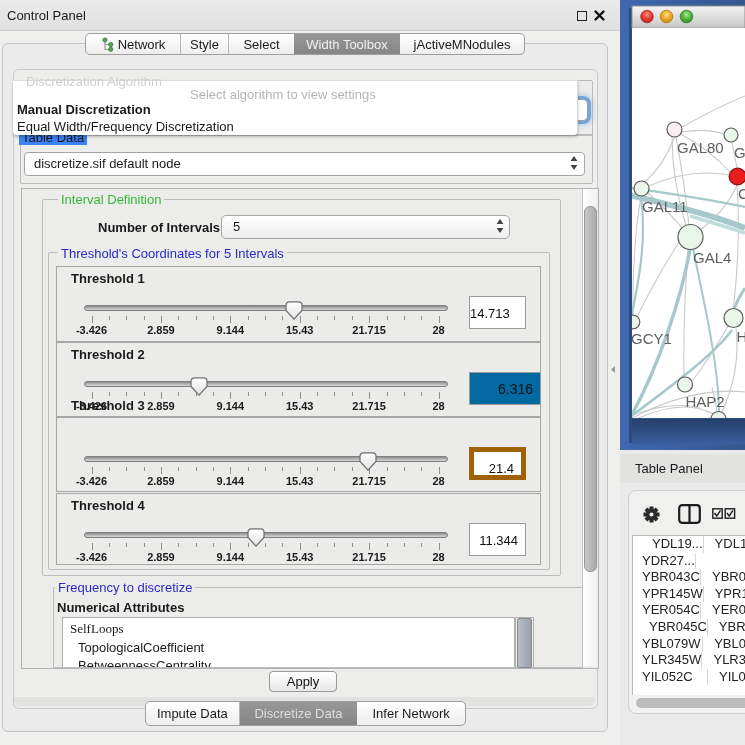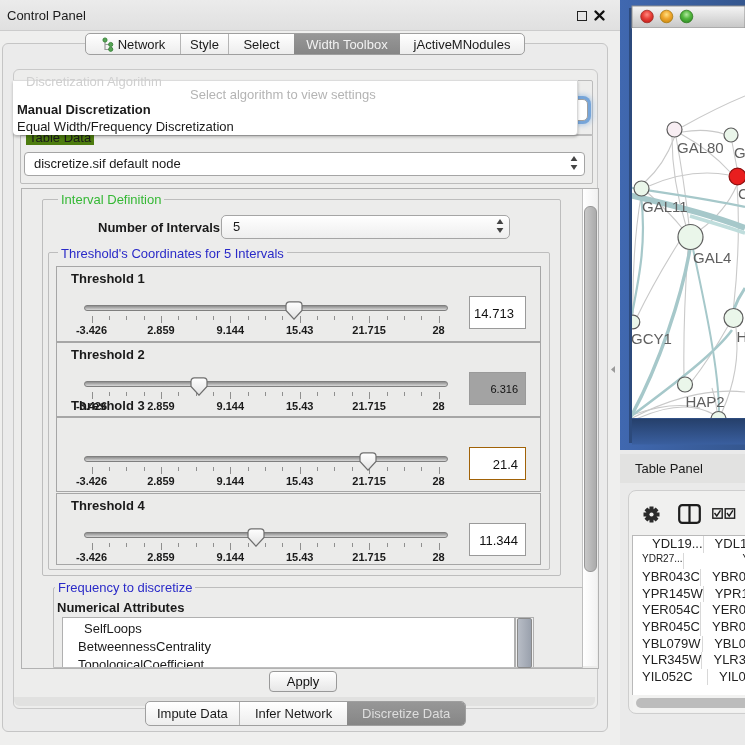--- a/index.html
+++ b/index.html
@@ -38,21 +38,21 @@
   <div style="width:65px;display:flex;align-items:center;justify-content:center;font-size:13px;color:#1a1a1a;">Select</div>
   <div style="width:106px;display:flex;align-items:center;justify-content:center;font-size:13px;color:#f2f2f2;background:linear-gradient(#979797,#868686);">Width Toolbox</div>
   <div style="width:124px;display:flex;align-items:center;justify-content:center;font-size:13px;color:#1a1a1a;">jActiveMNodules</div>
 </div>
 
 <div class="abs" style="left:20px;top:80px;width:571px;height:54px;border:1px solid #bcbcbc;border-radius:2px;"></div>
 
 <div class="abs" style="left:25px;top:99px;width:561px;height:20px;background:#fff;border:1px solid #9f9f9f;border-radius:5px;box-shadow:0 0 0 3px rgba(110,160,215,0.9), 0 0 4px 5px rgba(130,175,225,0.45);"></div>
 
 <div class="abs" style="left:20px;top:134px;width:571px;height:48px;border:1px solid #bcbcbc;border-radius:2px;"></div>
-<div class="abs lbl" style="left:26px;top:130px;background:#4d7c0f;padding:0 3px;">Table Data</div>
+<div class="abs lbl" style="left:19px;top:130px;background:#3b82f6;padding:0 3px;">Table Data</div>
 <div class="abs" style="left:24px;top:152px;width:559px;height:22px;background:#fff;border:1px solid #a5a5a5;border-radius:4px;"></div>
 <div class="abs lbl" style="left:34px;top:156px;">discretize.sif default node</div>
 <svg class="abs" style="left:569px;top:155px;" width="10" height="16" viewBox="0 0 10 16">
     <path d="M5,1 L8.4,6 H1.6 Z" fill="#444"></path>
     <path d="M5,15 L1.6,10 H8.4 Z" fill="#444"></path>
   </svg>
 
 <div class="abs" style="left:13px;top:80px;width:564px;height:54px;background:#ffffff;border-top:1px solid #dcdcdc;border-right:1px solid #d8d8d8;box-shadow:0 2px 3px rgba(0,0,0,0.25);border-radius:0 0 4px 4px;"></div>
 <div class="abs lbl" style="left:26px;top:74px;color:#cfcfcf;">Discretization Algorithm</div>
 <div class="abs lbl" style="left:190px;top:87px;color:#b4b4b4;">Select algorithm to view settings</div>
@@ -111,21 +111,21 @@
     <div class="abs" style="left:408.5px;top:324px;width:60px;text-align:center;font-size:11px;font-weight:bold;color:#1a1a1a;">28</div>
     <svg class="abs" style="left:285px;top:301px;" width="18" height="19" viewBox="0 0 18 19">
       <defs>
         <linearGradient id="th1" x1="0" y1="0" x2="0" y2="1">
           <stop offset="0" stop-color="#ffffff"></stop>
           <stop offset="1" stop-color="#e2e2e2"></stop>
         </linearGradient>
       </defs>
       <path d="M1,4.2 a3.4,3.4 0 0 1 3.4,-3.4 h9.2 a3.4,3.4 0 0 1 3.4,3.4 v5.3 l-8,8.7 l-8,-8.7 z" fill="url(#th1)" stroke="#6e6e6e" stroke-width="1.2"></path>
     </svg>
-    <div class="abs" style="left:469px;top:296px;width:57px;height:33px;background:#fff;border:1px solid #9a9a9a;font-size:13px;color:#111;text-align:center;line-height:33px;padding-right:7px;box-sizing:border-box;">14.713</div>
+    <div class="abs" style="left:469px;top:296px;width:57px;height:33px;background:#fff;border:1px solid #9a9a9a;font-size:13px;color:#111;text-align:left;line-height:33px;padding-right:7px;box-sizing:border-box;">14.713</div>
     <div class="abs" style="left:56px;top:342px;width:483px;height:73px;background:#ebebea;border:1px solid #a6a6a6;"></div>
     <div class="abs lbl bold" style="left:71px;top:347px;">Threshold 2</div>
     <div class="abs" style="left:84px;top:381px;width:362px;height:4px;background:linear-gradient(#8d8d8d,#d8d8d8);border:1px solid #7f7f7f;border-radius:3px;"></div>
     <div class="abs" style="left:91.5px;top:392px;width:1px;height:7px;background:#8f8f8f;"></div>
     <div class="abs" style="left:108.8px;top:392px;width:1px;height:4px;background:#8f8f8f;"></div>
     <div class="abs" style="left:126.2px;top:392px;width:1px;height:4px;background:#8f8f8f;"></div>
     <div class="abs" style="left:143.6px;top:392px;width:1px;height:4px;background:#8f8f8f;"></div>
     <div class="abs" style="left:160.9px;top:392px;width:1px;height:7px;background:#8f8f8f;"></div>
     <div class="abs" style="left:178.3px;top:392px;width:1px;height:4px;background:#8f8f8f;"></div>
     <div class="abs" style="left:195.6px;top:392px;width:1px;height:4px;background:#8f8f8f;"></div>
@@ -151,21 +151,21 @@
     <div class="abs" style="left:408.5px;top:400px;width:60px;text-align:center;font-size:11px;font-weight:bold;color:#1a1a1a;">28</div>
     <svg class="abs" style="left:190px;top:377px;" width="18" height="19" viewBox="0 0 18 19">
       <defs>
         <linearGradient id="th2" x1="0" y1="0" x2="0" y2="1">
           <stop offset="0" stop-color="#ffffff"></stop>
           <stop offset="1" stop-color="#e2e2e2"></stop>
         </linearGradient>
       </defs>
       <path d="M1,4.2 a3.4,3.4 0 0 1 3.4,-3.4 h9.2 a3.4,3.4 0 0 1 3.4,3.4 v5.3 l-8,8.7 l-8,-8.7 z" fill="url(#th2)" stroke="#6e6e6e" stroke-width="1.2"></path>
     </svg>
-    <div class="abs" style="left:469px;top:372px;width:57px;height:33px;background:#a3a3a3;border:1px solid #9a9a9a;font-size:11px;color:#111;text-align:right;line-height:33px;padding-right:7px;box-sizing:border-box;">6.316</div>
+    <div class="abs" style="left:469px;top:372px;width:72px;height:33px;background:#0369a1;border:1px solid #9a9a9a;font-size:14px;color:#111;text-align:right;line-height:33px;padding-right:7px;box-sizing:border-box;">6.316</div>
     <div class="abs" style="left:56px;top:417px;width:483px;height:73px;background:#ebebea;border:1px solid #a6a6a6;"></div>
     <div class="abs lbl bold" style="left:71px;top:398px;">Threshold 3</div>
     <div class="abs" style="left:84px;top:456px;width:362px;height:4px;background:linear-gradient(#8d8d8d,#d8d8d8);border:1px solid #7f7f7f;border-radius:3px;"></div>
     <div class="abs" style="left:91.5px;top:467px;width:1px;height:7px;background:#8f8f8f;"></div>
     <div class="abs" style="left:108.8px;top:467px;width:1px;height:4px;background:#8f8f8f;"></div>
     <div class="abs" style="left:126.2px;top:467px;width:1px;height:4px;background:#8f8f8f;"></div>
     <div class="abs" style="left:143.6px;top:467px;width:1px;height:4px;background:#8f8f8f;"></div>
     <div class="abs" style="left:160.9px;top:467px;width:1px;height:7px;background:#8f8f8f;"></div>
     <div class="abs" style="left:178.3px;top:467px;width:1px;height:4px;background:#8f8f8f;"></div>
     <div class="abs" style="left:195.6px;top:467px;width:1px;height:4px;background:#8f8f8f;"></div>
@@ -191,21 +191,21 @@
     <div class="abs" style="left:408.5px;top:475px;width:60px;text-align:center;font-size:11px;font-weight:bold;color:#1a1a1a;">28</div>
     <svg class="abs" style="left:359px;top:452px;" width="18" height="19" viewBox="0 0 18 19">
       <defs>
         <linearGradient id="th3" x1="0" y1="0" x2="0" y2="1">
           <stop offset="0" stop-color="#ffffff"></stop>
           <stop offset="1" stop-color="#e2e2e2"></stop>
         </linearGradient>
       </defs>
       <path d="M1,4.2 a3.4,3.4 0 0 1 3.4,-3.4 h9.2 a3.4,3.4 0 0 1 3.4,3.4 v5.3 l-8,8.7 l-8,-8.7 z" fill="url(#th3)" stroke="#6e6e6e" stroke-width="1.2"></path>
     </svg>
-    <div class="abs" style="left:469px;top:447px;width:57px;height:33px;background:#fff;border:1px solid #a16207;font-size:13px;color:#111;text-align:right;line-height:33px;padding-right:7px;box-sizing:border-box;">21.4</div>
+    <div class="abs" style="left:469px;top:447px;width:57px;height:33px;background:#fff;border:5px solid #a16207;font-size:13px;color:#111;text-align:right;line-height:33px;padding-right:7px;box-sizing:border-box;">21.4</div>
     <div class="abs" style="left:56px;top:493px;width:483px;height:70px;background:#ebebea;border:1px solid #a6a6a6;"></div>
     <div class="abs lbl bold" style="left:71px;top:498px;">Threshold 4</div>
     <div class="abs" style="left:84px;top:532px;width:362px;height:4px;background:linear-gradient(#8d8d8d,#d8d8d8);border:1px solid #7f7f7f;border-radius:3px;"></div>
     <div class="abs" style="left:91.5px;top:543px;width:1px;height:7px;background:#8f8f8f;"></div>
     <div class="abs" style="left:108.8px;top:543px;width:1px;height:4px;background:#8f8f8f;"></div>
     <div class="abs" style="left:126.2px;top:543px;width:1px;height:4px;background:#8f8f8f;"></div>
     <div class="abs" style="left:143.6px;top:543px;width:1px;height:4px;background:#8f8f8f;"></div>
     <div class="abs" style="left:160.9px;top:543px;width:1px;height:7px;background:#8f8f8f;"></div>
     <div class="abs" style="left:178.3px;top:543px;width:1px;height:4px;background:#8f8f8f;"></div>
     <div class="abs" style="left:195.6px;top:543px;width:1px;height:4px;background:#8f8f8f;"></div>
@@ -238,33 +238,33 @@
       </defs>
       <path d="M1,4.2 a3.4,3.4 0 0 1 3.4,-3.4 h9.2 a3.4,3.4 0 0 1 3.4,3.4 v5.3 l-8,8.7 l-8,-8.7 z" fill="url(#th4)" stroke="#6e6e6e" stroke-width="1.2"></path>
     </svg>
     <div class="abs" style="left:469px;top:523px;width:57px;height:33px;background:#fff;border:1px solid #9a9a9a;font-size:13px;color:#111;text-align:right;line-height:33px;padding-right:7px;box-sizing:border-box;">11.344</div>
   </div>
 
 <div class="abs" style="left:53px;top:587px;width:528px;height:79px;border:1px solid #bdbdbd;border-top-left-radius:2px;"></div>
 <div class="abs lbl" style="left:55px;top:580px;color:#2a2ac8;background:#ececeb;padding:0 3px;">Frequency to discretize</div>
 <div class="abs lbl bold" style="left:57px;top:600px;">Numerical Attributes</div>
 <div class="abs" style="left:62px;top:617px;width:451px;height:49px;background:#ffffff;border:1px solid #b0b0b0;border-bottom:none;overflow:hidden;">
-  <div class="lbl" style="margin:3px 0 0 21px;">SelfLoops</div>
+  <div class="lbl" style="margin:3px 0 0 7px;font-family:Liberation Serif, serif;">SelfLoops</div>
+  <div class="lbl" style="margin:3px 0 0 15px;">TopologicalCoefficient</div>
   <div class="lbl" style="margin:3px 0 0 15px;">BetweennessCentrality</div>
-  <div class="lbl" style="margin:3px 0 0 15px;">TopologicalCoefficient</div>
 </div>
 <div class="abs" style="left:515px;top:617px;width:17px;height:49px;background:#f0f0f0;border:1px solid #b0b0b0;border-bottom:none;"></div>
 <div class="abs" style="left:517px;top:618px;width:13px;height:48px;background:linear-gradient(90deg,#b8bdc6,#9aa1ad);border:1px solid #8a8a8a;border-radius:2px;"></div>
 
 <div class="abs" style="left:269px;top:671px;width:66px;height:19px;background:linear-gradient(#ffffff,#e7e7e7);border:1px solid #999;border-radius:4px;text-align:center;line-height:19px;font-size:13px;color:#111;">Apply</div>
 
 <div class="abs" style="left:145px;top:701px;width:319px;height:23px;border:1px solid #9f9f9f;border-radius:5px;background:linear-gradient(#ffffff,#ededed);overflow:hidden;display:flex;">
   <div style="width:93px;display:flex;align-items:center;justify-content:center;border-right:1px solid #b5b5b5;font-size:13px;color:#1a1a1a;">Impute Data</div>
+  <div style="width:118px;display:flex;align-items:center;justify-content:center;font-size:13px;color:#dedede;background:linear-gradient(#979797,#868686);">Discretize Data</div>
   <div style="width:108px;display:flex;align-items:center;justify-content:center;font-size:13px;color:#1a1a1a;">Infer Network</div>
-  <div style="width:118px;display:flex;align-items:center;justify-content:center;font-size:13px;color:#dedede;background:linear-gradient(#979797,#868686);">Discretize Data</div>
 </div>
 
 <svg class="abs" style="left:609px;top:365px;" width="8" height="9" viewBox="0 0 8 9">
     <path d="M6,1 L2,4.5 L6,8 Z" fill="#9a9a9a"></path>
   </svg>
 
 <svg class="abs" style="left:620px;top:0;" width="125" height="455" viewBox="0 0 125 455">
   <defs>
     <linearGradient id="titleg" x1="0" y1="0" x2="0" y2="1">
       <stop offset="0" stop-color="#f5f5f5"></stop>
@@ -395,38 +395,38 @@
     <path d="M14.9,5 L17.2,8 L20.9,2.4"></path>
   </g>
 </svg>
 
 <div class="abs" style="left:632px;top:535px;width:113px;height:159px;border-left:1px solid #b9b9b9;border-top:1px solid #b9b9b9;background:#fff;overflow:hidden;">
   <div id="tbody">
       <div style="height:16.6px;display:flex;font-size:13px;color:#222;">
         <div style="width:75px;border-right:1px solid #d8d8d8;padding-left:19px;box-sizing:border-box;">YDL19...</div>
         <div style="flex:1;padding-left:11px;">YDL1</div>
       </div>
-      <div style="height:16.6px;display:flex;font-size:10px;color:#222;gap:48px;">
+      <div style="height:16.6px;display:flex;font-size:13px;color:#222;gap:48px;">
         <div style="width:75px;border-right:1px solid #d8d8d8;padding-left:9px;box-sizing:border-box;">YDR27...</div>
         <div style="flex:1;padding-left:11px;">YDR2</div>
       </div>
       <div style="height:16.6px;display:flex;font-size:13px;color:#222;">
         <div style="width:75px;border-right:1px solid #d8d8d8;padding-left:9px;box-sizing:border-box;">YBR043C</div>
         <div style="flex:1;padding-left:11px;">YBR0</div>
       </div>
       <div style="height:16.6px;display:flex;font-size:13px;color:#222;">
         <div style="width:75px;border-right:1px solid #d8d8d8;padding-left:9px;box-sizing:border-box;">YPR145W</div>
         <div style="flex:1;padding-left:11px;">YPR1</div>
       </div>
       <div style="height:16.6px;display:flex;font-size:13px;color:#222;">
         <div style="width:75px;border-right:1px solid #d8d8d8;padding-left:9px;box-sizing:border-box;">YER054C</div>
         <div style="flex:1;padding-left:11px;">YER0</div>
       </div>
       <div style="height:16.6px;display:flex;font-size:13px;color:#222;">
-        <div style="width:75px;border-right:1px solid #d8d8d8;padding-left:9px;box-sizing:border-box;">YBR045C</div>
+        <div style="width:75px;border-right:1px solid #d8d8d8;padding-left:16px;box-sizing:border-box;">YBR045C</div>
         <div style="flex:1;padding-left:11px;">YBR0</div>
       </div>
       <div style="height:16.6px;display:flex;font-size:13px;color:#222;">
         <div style="width:75px;border-right:1px solid #d8d8d8;padding-left:9px;box-sizing:border-box;">YBL079W</div>
         <div style="flex:1;padding-left:11px;">YBL0</div>
       </div>
       <div style="height:16.6px;display:flex;font-size:13px;color:#222;">
         <div style="width:75px;border-right:1px solid #d8d8d8;padding-left:9px;box-sizing:border-box;">YLR345W</div>
         <div style="flex:1;padding-left:11px;">YLR3</div>
       </div>

